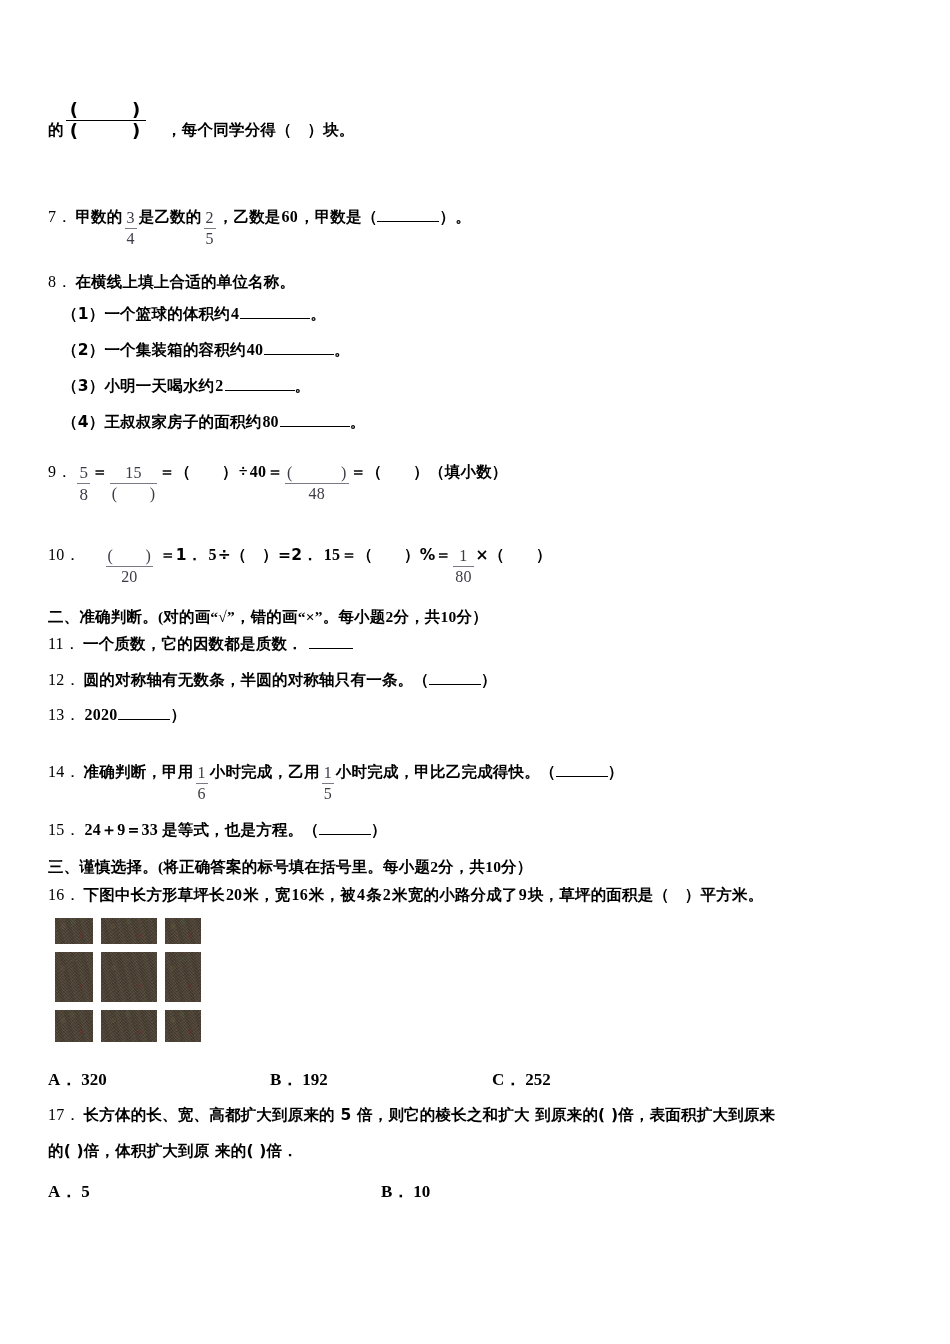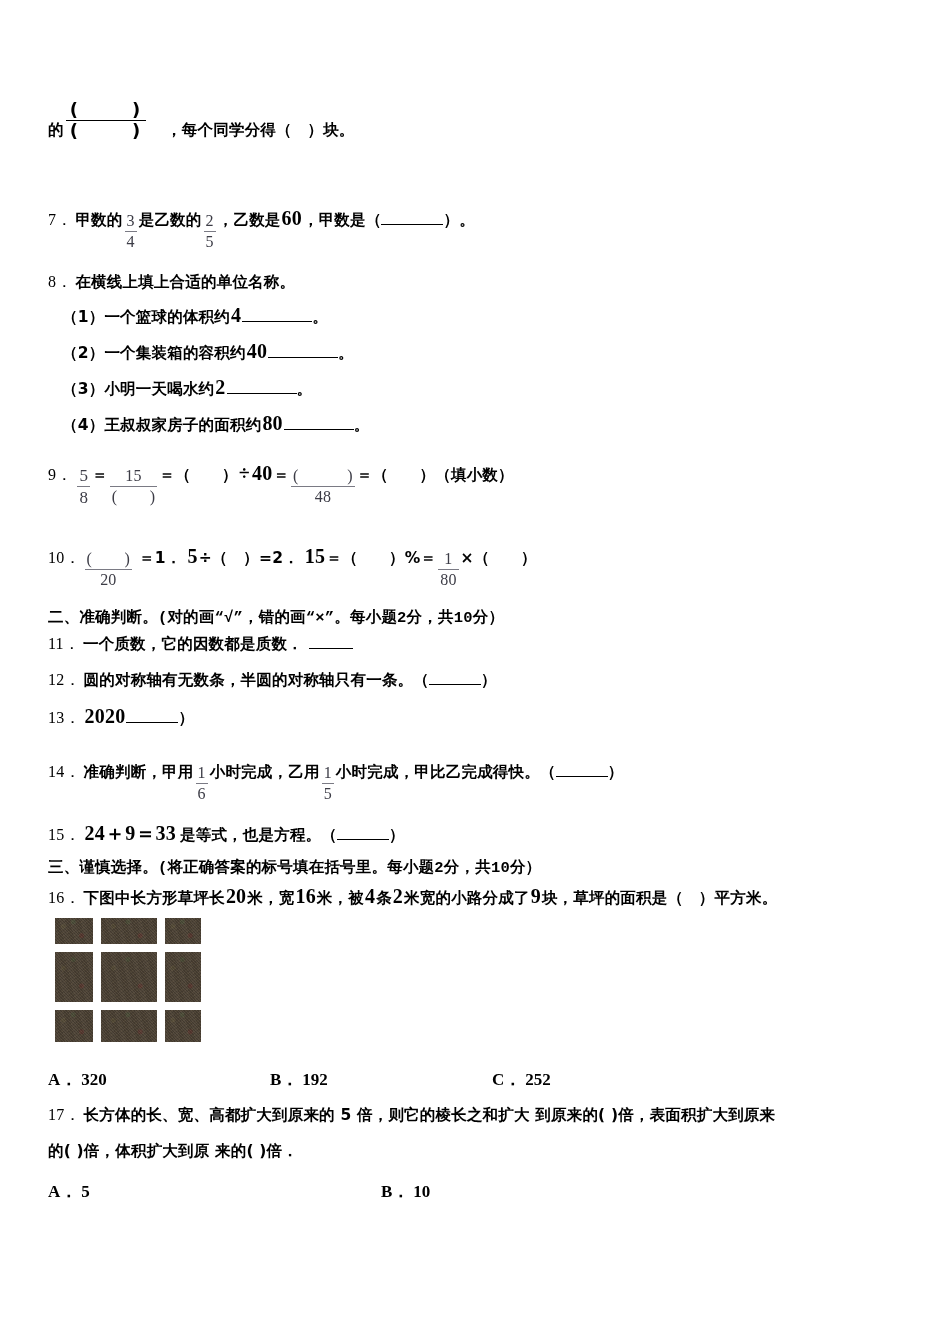--- a/index.html
+++ b/index.html
@@ -35,28 +35,28 @@
     font-family: "Liberation Serif", "DejaVu Serif", serif;
     font-size: 16px;
     margin-right: 3px;
   }
   .cn {
     font-family: "DejaVu Sans", "Liberation Sans", sans-serif;
     font-size: 15.5px;
     font-weight: 600;
   }
   .cn-hd {
-    font-family: Liberation Mono, monospace;
+    font-family: Liberation Serif, serif;
     font-size: 15.5px;
     font-weight: 700;
   }
   .num {
     font-family: "Liberation Serif", "DejaVu Serif", serif;
     font-weight: 700;
-    font-size: 20px;
+    font-size: 16px;
     padding: 0 1px;
   }
   .uline {
     display: inline-block;
     border-bottom: 1.6px solid #000;
     height: 0.85em;
     vertical-align: baseline;
   }
   
   .frac {
@@ -235,21 +235,21 @@
       <span class="top">(　　　)</span>
       <span class="bar"></span>
       <span class="bot">48</span>
     </span>
     <span class="cn">＝</span>
     <span class="cn">（　　）</span>
     <span class="cn">（填小数）</span>
   </div>
 
   <div class="row" style="left:48px; top:545px;">
-    <span class="qnum" style="margin-right:2px;">10．</span>
+    <span class="qnum" style="margin-right:23px;">10．</span>
     <span class="frac">
       <span class="top">(　　)</span>
       <span class="bar"></span>
       <span class="bot">20</span>
     </span>
     <span class="cn" style="margin-left:5px;">＝1．</span>
     <span class="num" style="margin-left:5px;">5</span>
     <span class="cn">÷（　）=2．</span>
     <span class="num" style="margin-left:5px;">15</span>
     <span class="cn">＝（　　）%＝</span>

